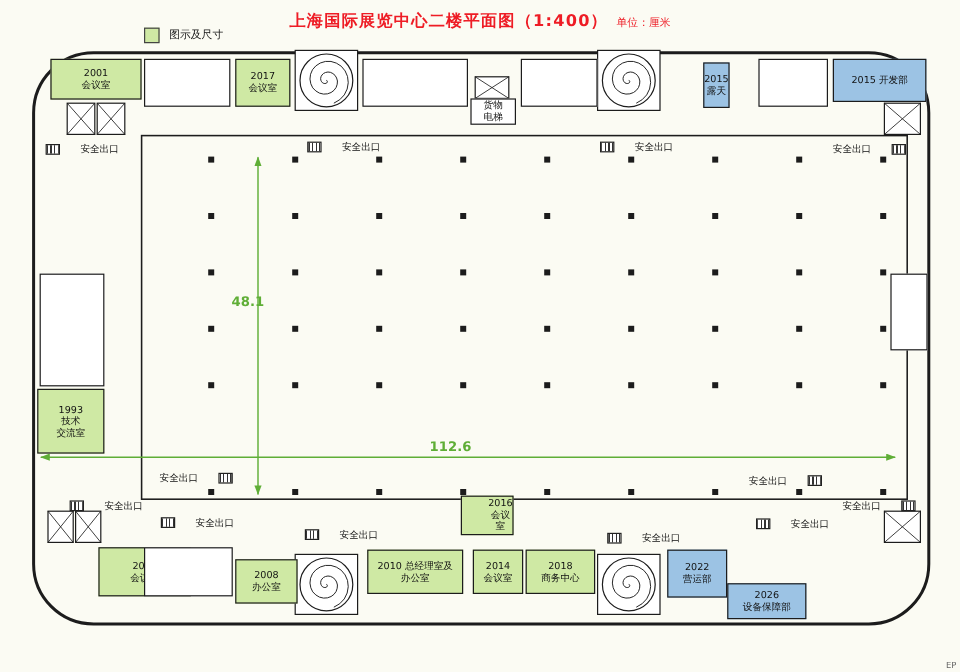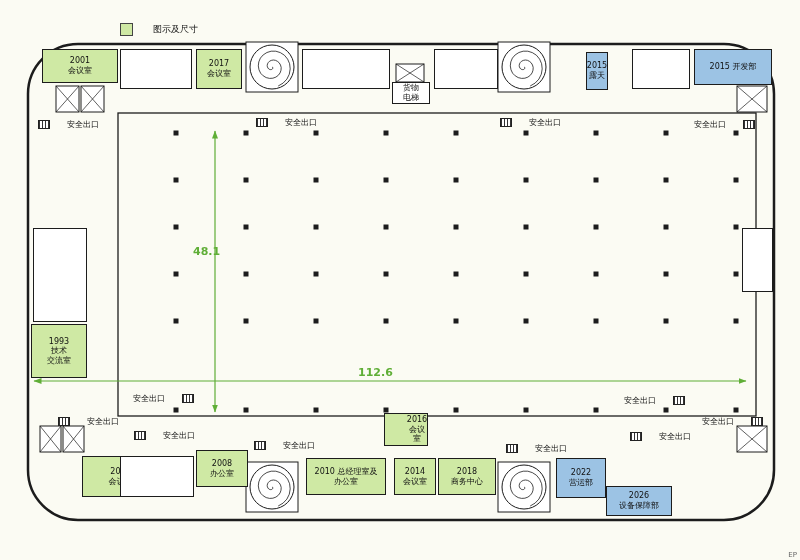--- a/index.html
+++ b/index.html
@@ -16,30 +16,34 @@
   .room.plain{background:#fff}
   .room-label{font-size:8px;line-height:1.2;color:#111;white-space:pre-line}
   .exit{position:absolute;display:flex;align-items:center;gap:17px}
   .exit.side-right{flex-direction:row-reverse}
   .exit-label{font-size:8px;color:#111;white-space:nowrap}
   .door-icon{display:inline-block;width:10px;height:7px;border:1px solid #222;
              background:repeating-linear-gradient(90deg,#333 0 1px,#fff 1px 3px)}
   #title-block{position:absolute;top:7px;left:0;width:100%;text-align:center}
   #title-main{color:var(--title);font-size:13.5px;font-weight:bold;letter-spacing:1px}
   #title-unit{color:var(--title);font-size:9px;margin-left:2px}
-  #legend{position:absolute;left:120px;top:23px;display:flex;align-items:flex-start;gap:20px}
+  #legend{position:absolute;left:120px;top:23px;display:flex;align-items:flex-start;gap:8px}
   #legend-swatch{width:11px;height:11px;border:1px solid #444;background:var(--meeting);display:inline-block}
   #legend-label{font-size:9px;color:#111}
   #footer-mark{position:absolute;right:3px;bottom:1px;font-size:7px;color:#666}
 </style>
 </head>
 <body>
 
 <div id="plan">
 
+  <div id="title-block">
+    <span id="title-main">上海国际展览中心二楼平面图（1:400）</span>
+    <span id="title-unit">单位：厘米</span>
+  </div>
 
   <div id="legend">
     <span id="legend-swatch"></span>
     <span id="legend-label">图示及尺寸</span>
   </div>
 
   <svg id="plan-svg" width="800" height="560" viewBox="0 0 800 560">
     <defs>
       <marker id="dimarrow" markerWidth="9" markerHeight="8" refX="7.5" refY="3" orient="auto-start-reverse" markerUnits="userSpaceOnUse">
         <path d="M0,0 L8,3 L0,6 Z" fill="#5fae36"></path>
@@ -201,21 +205,21 @@
         <span class="room-label">1993
 技术
 交流室</span>
       </div>
       <div class="room plain" style="left: 742px; top: 228px; width: 31px; height: 64px;"></div>
       <div class="room meeting" style="left: 38px; top: 456px; width: 77px; height: 41px; margin-left: 44px;">
         <span class="room-label">2002
 会议室</span>
       </div>
       <div class="room plain" style="left: 120px; top: 456px; width: 74px; height: 41px;"></div>
-      <div class="room meeting" style="left: 196px; top: 450px; width: 52px; height: 37px;">
+      <div class="room meeting" style="left: 196px; top: 466px; width: 52px; height: 37px;">
         <span class="room-label">2008
 办公室</span>
       </div>
       <div class="room meeting" style="left: 306px; top: 458px; width: 80px; height: 37px;">
         <span class="room-label">2010 总经理室及
 办公室</span>
       </div>
       <div class="room meeting" style="left: 394px; top: 458px; width: 42px; height: 37px;">
         <span class="room-label">2014
 会议室</span>

